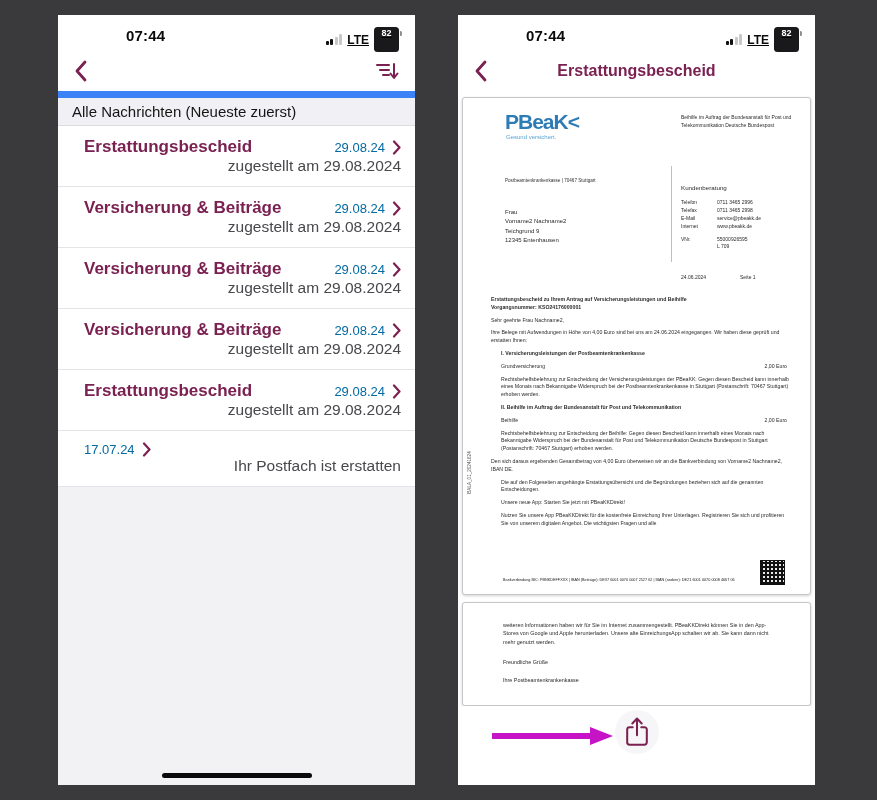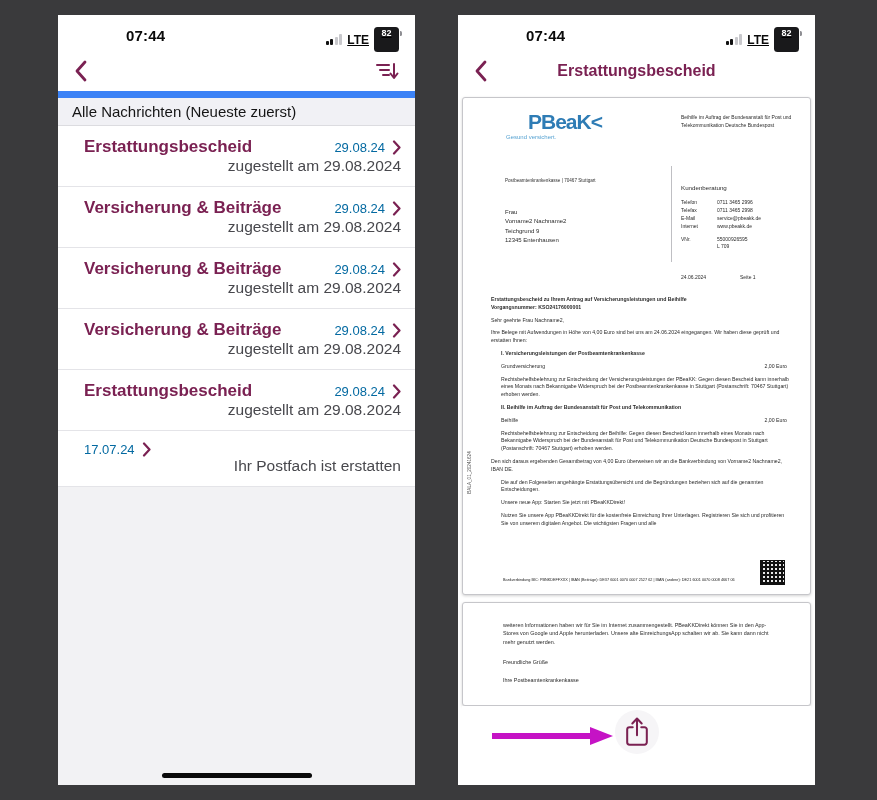--- a/index.html
+++ b/index.html
@@ -76,21 +76,21 @@
   .doc-card {
     background:#fff; border:1px solid #c6c6ca; border-radius:3px;
     box-shadow:0 1px 3px rgba(0,0,0,.18);
     color:#2b2b2b;
   }
   #doc-page1 { height:498px; position:relative; flex:0 0 auto; overflow:hidden; }
   #doc-page2 { height:104px; margin-top:7px; padding:18px 40px 0 40px;
                font-size:5.4px; line-height:1.55; flex:0 0 auto; }
 
   .doc-logo { position:absolute; left:42px; top:13px; color:#2e7cb5;
-              font-size:21px; font-weight:bold; letter-spacing:-1px; line-height:1;margin-left:23px; }
+              font-size:21px; font-weight:bold; letter-spacing:-1px; line-height:1; }
   .doc-logo-tag { position:absolute; left:43px; top:36px; color:#58a3d2; font-size:6px; }
   .doc-agency { position:absolute; left:218px; top:16px; width:118px; font-size:5px; line-height:1.5; }
   .doc-foldline { position:absolute; left:208px; top:68px; width:1px; height:96px; background:#bfbfc3; }
   .doc-sender { position:absolute; left:42px; top:80px; font-size:4.6px; color:#333; }
   .doc-recipient { position:absolute; left:42px; top:110px; font-size:6px; line-height:1.55; }
   .doc-contact { position:absolute; left:218px; top:86px; font-size:5px; line-height:1.4; }
   .doc-contact-heading { font-size:6.2px; margin-bottom:6px; }
   .contact-grid { display:grid; grid-template-columns:36px auto; row-gap:1px; }
   .contact-vnr { margin-top:6px; display:grid; grid-template-columns:36px auto; }
   .doc-dateline { position:absolute; left:218px; top:176px; font-size:5px; display:flex; gap:34px; }

